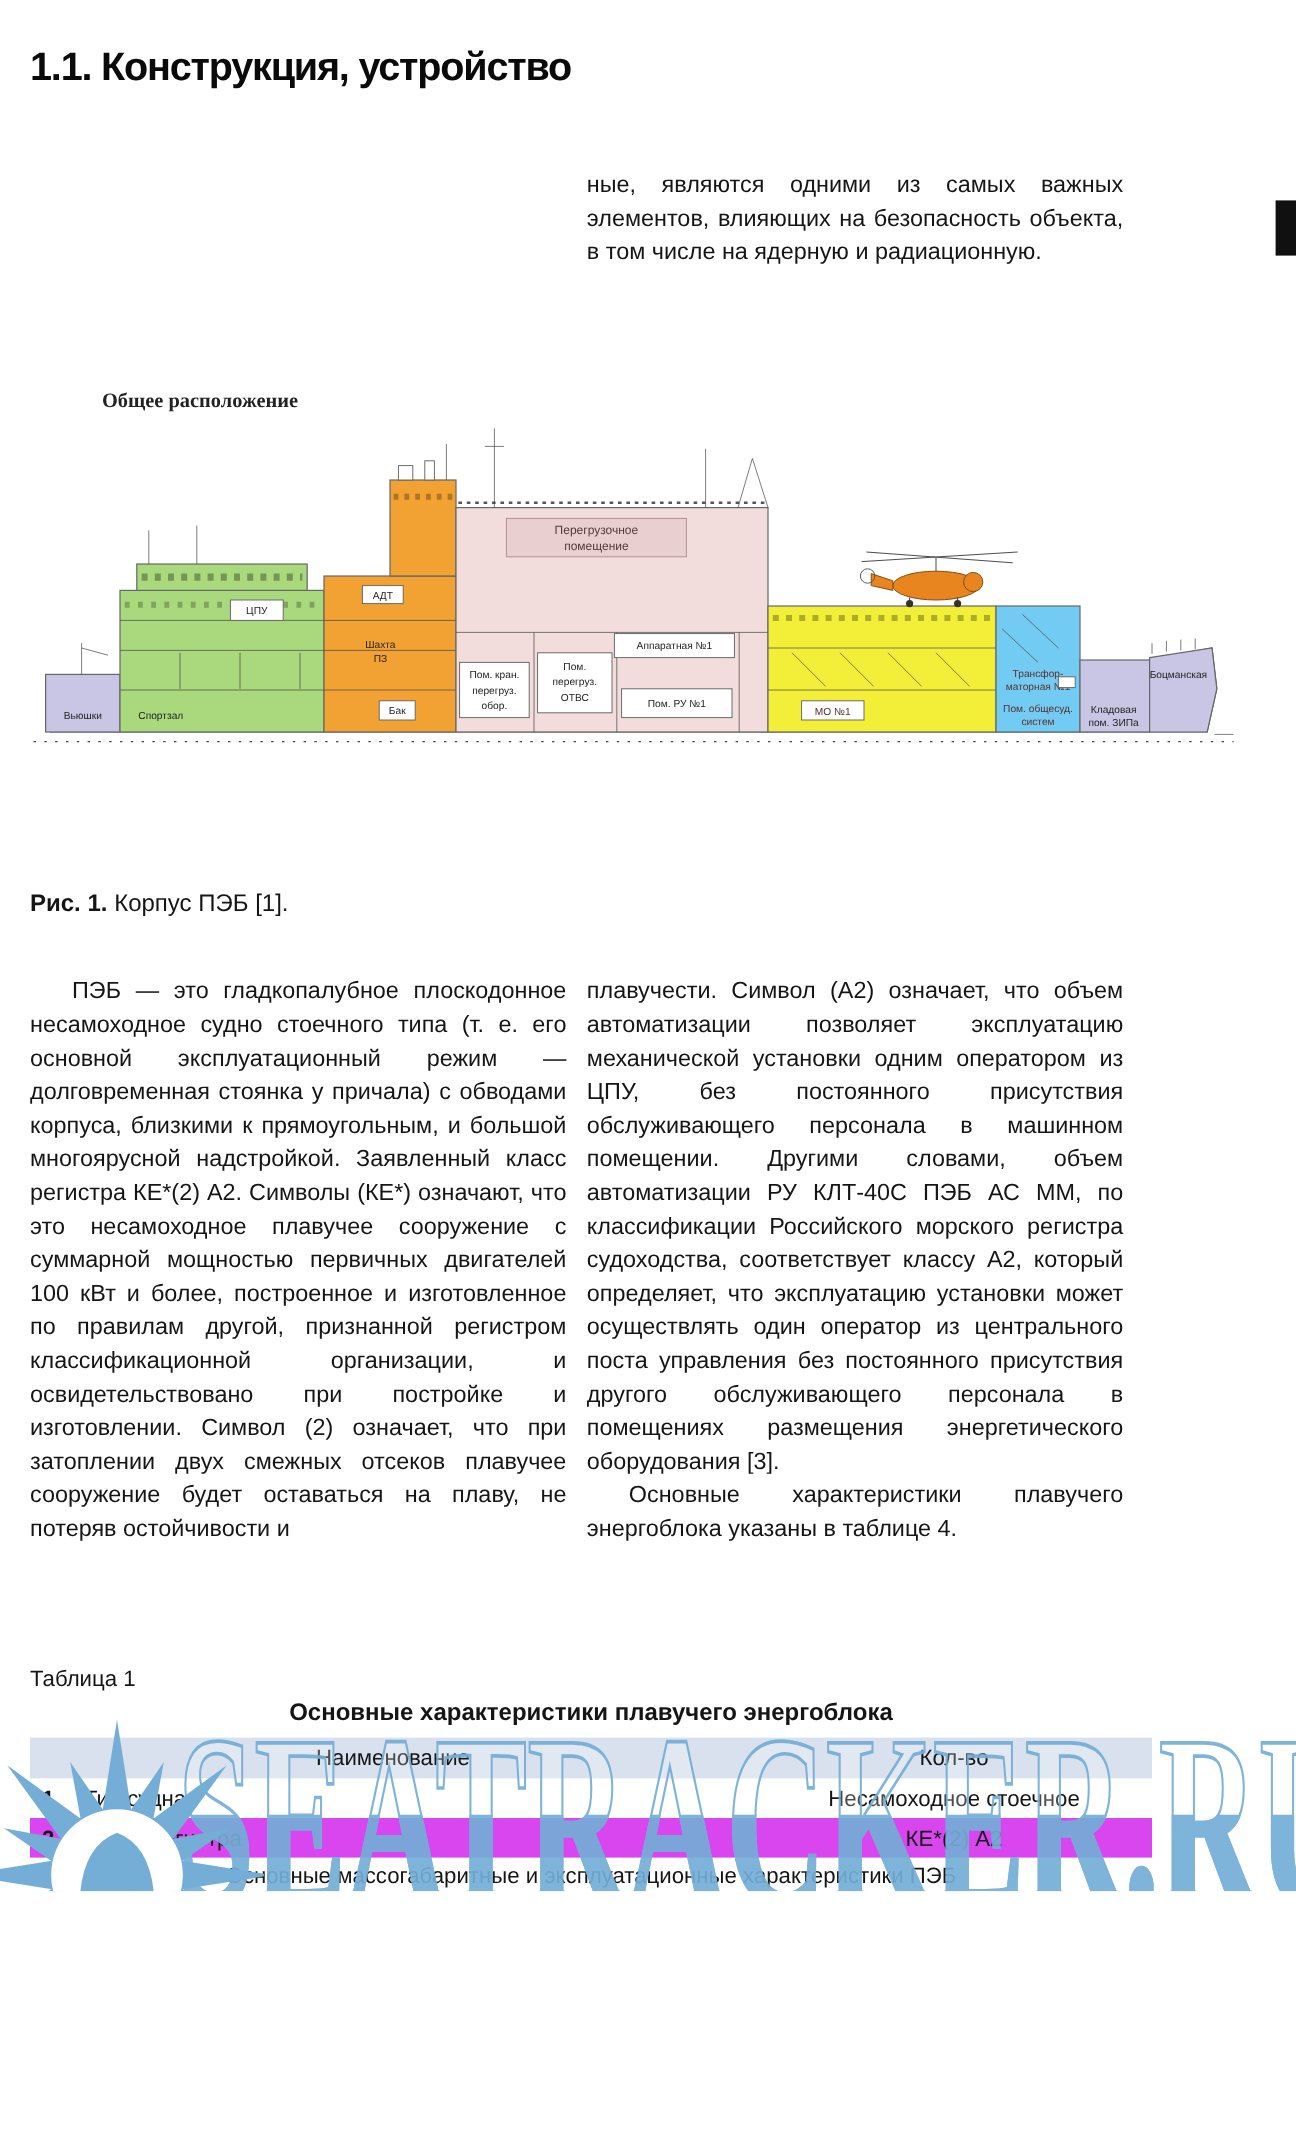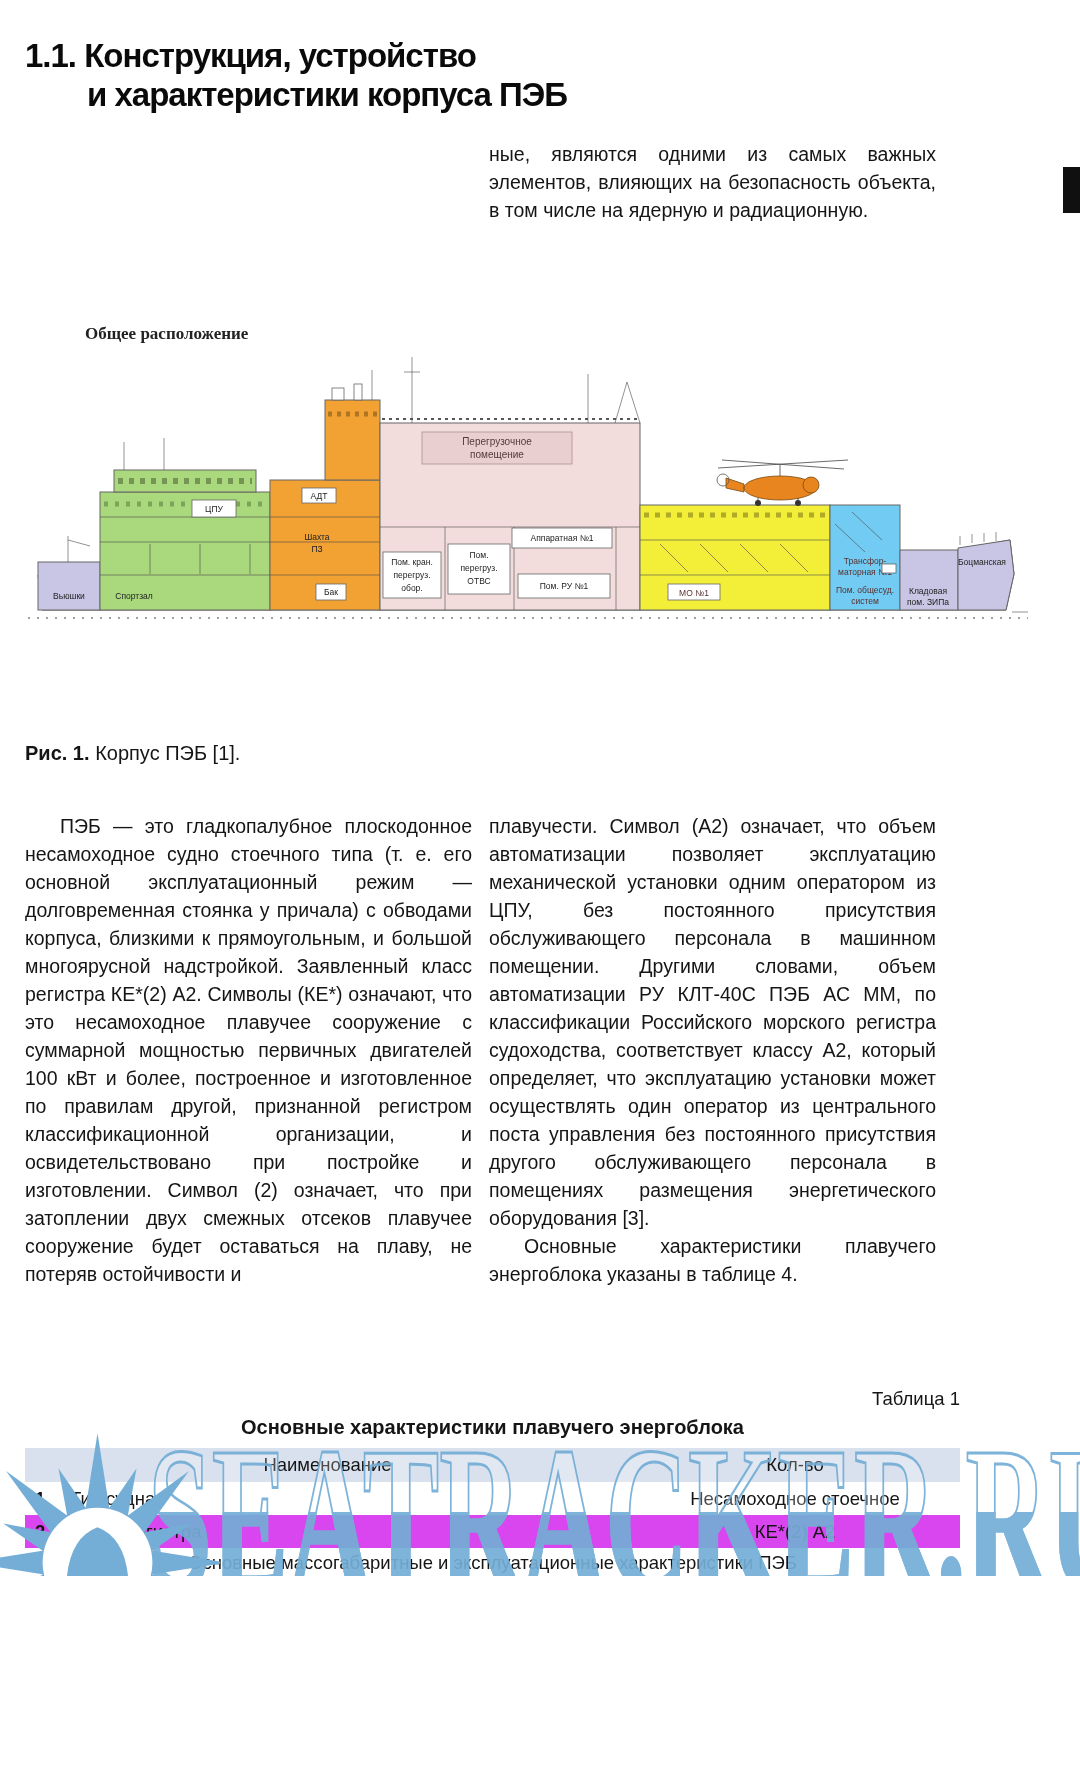--- a/index.html
+++ b/index.html
@@ -31,21 +31,21 @@
   .dgm-box{fill:#ffffff;stroke:#666;stroke-width:0.8;}
   .sect{stroke:#676767;stroke-width:1;}
   .thin{stroke:#4a4a4a;stroke-width:0.6;}
   .frame{stroke:#b5b5b5;stroke-width:0.5;}
 
   
   .caption{position:absolute;left:25px;top:742px;font-size:20px;}
   .caption b{font-weight:bold;}
 
   
-  .table-label{position:absolute;left:25px;top:1388px;width:935px;text-align:right;font-size:18.5px;}
+  .table-label{position:absolute;left:25px;top:1388px;width:935px;text-align:left;font-size:18.5px;}
   .table-title{position:absolute;left:25px;top:1416px;width:935px;text-align:center;
                font-weight:bold;font-size:20px;}
   .chars-table{position:absolute;left:25px;top:1448px;width:935px;font-size:18.5px;}
   .t-head{display:flex;align-items:center;height:34px;background:#d9e1ef;}
   .t-head .h-name{flex:0 0 605px;text-align:center;}
   .t-head .h-value{flex:1;text-align:center;}
   .t-row{display:flex;align-items:center;height:33px;}
   .t-row .c-num{flex:0 0 45px;padding-left:10px;box-sizing:border-box;font-weight:bold;}
   .t-row .c-name{flex:0 0 560px;}
   .t-row .c-value{flex:1;text-align:center;}
@@ -64,21 +64,20 @@
 
   .page-number{position:absolute;left:912px;top:1720px;font-size:19px;font-weight:bold;}
 </style>
 </head>
 <body>
 
 <div class="page">
 
   <div class="heading">
     <div class="l1">1.1. Конструкция, устройство</div>
-    <div class="l2">и характеристики корпуса ПЭБ</div>
   </div>
 
   <div class="corner-mark"></div>
 
   <div class="col intro-right">
     <p>ные, являются одними из самых важных элементов, влияющих на безопасность объекта, в том числе на ядерную и радиационную.</p>
   </div>
 
   <svg class="diagram" viewBox="0 0 1040 340" xmlns="http://www.w3.org/2000/svg">
 

